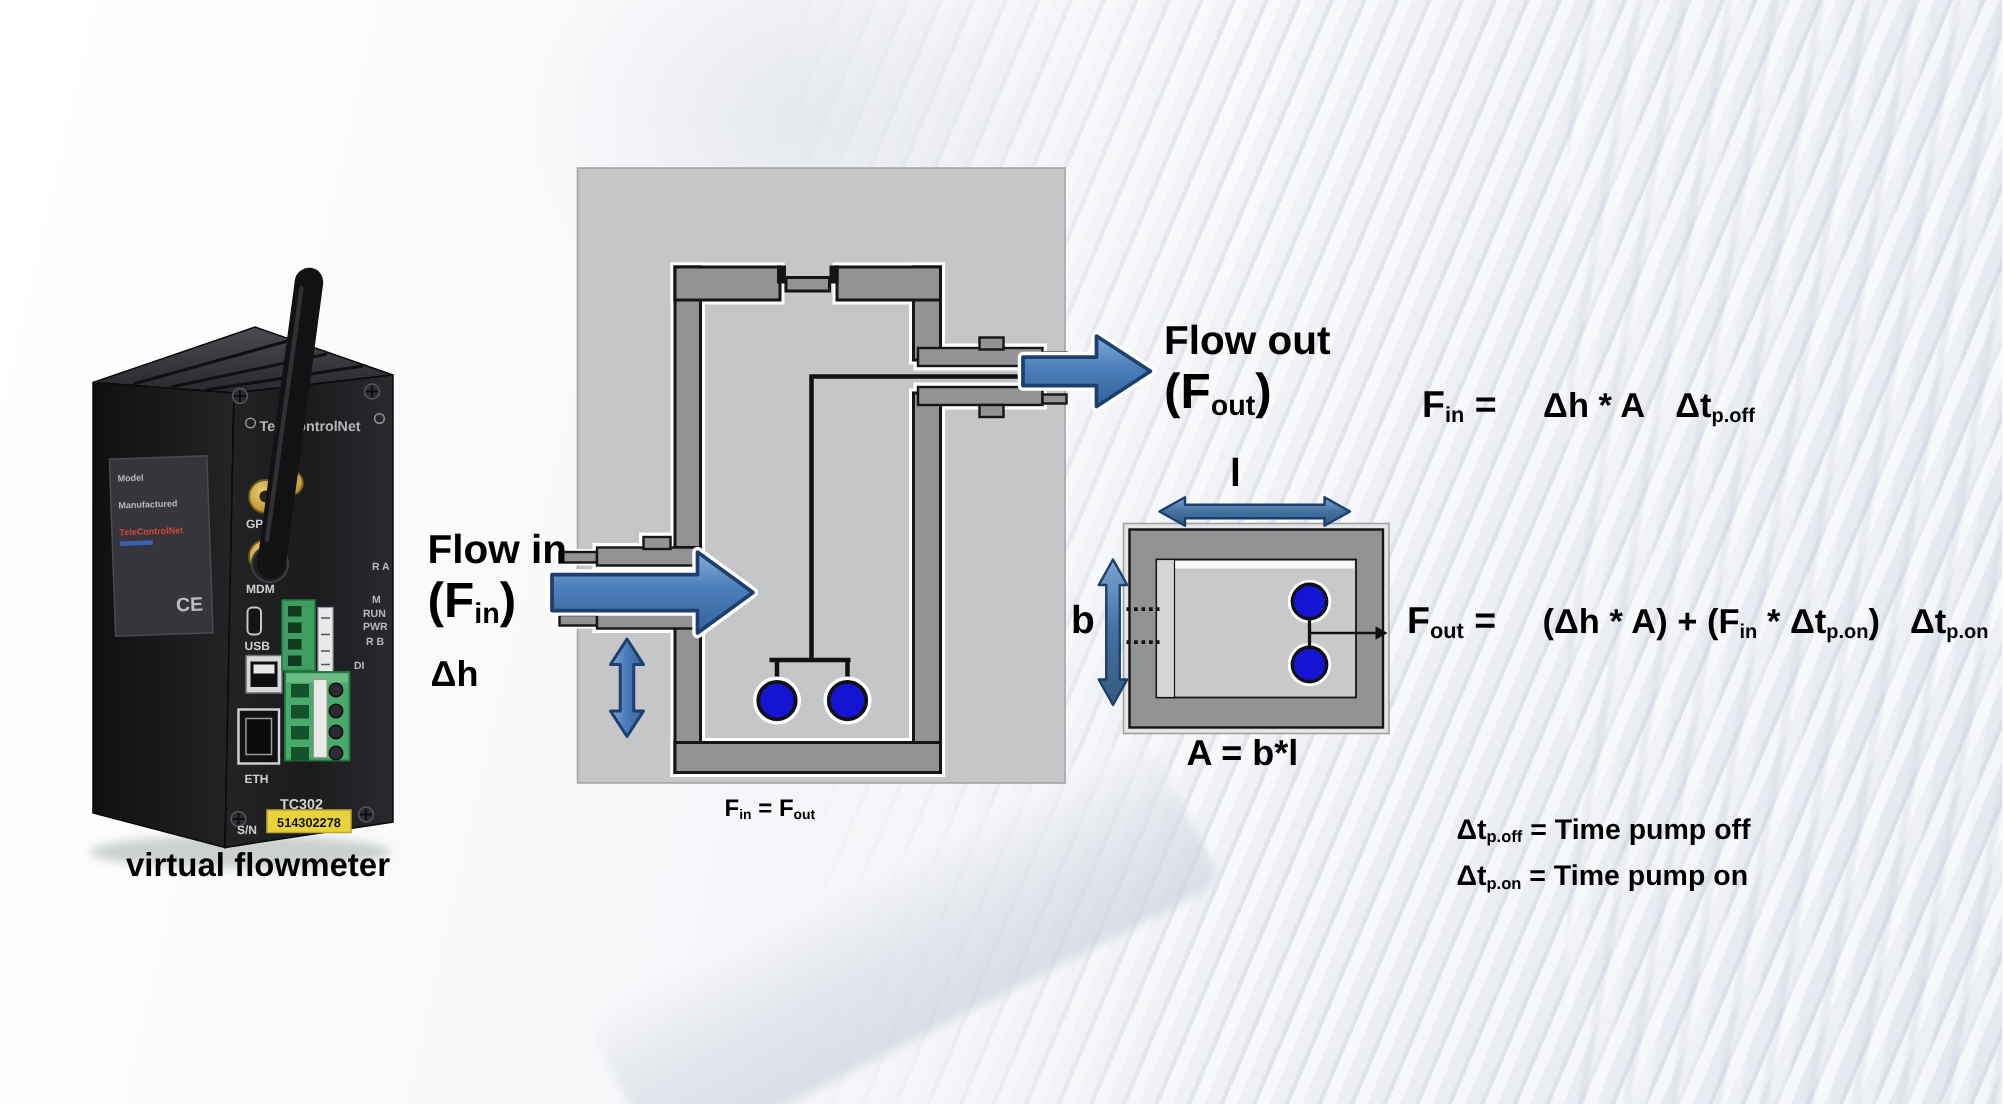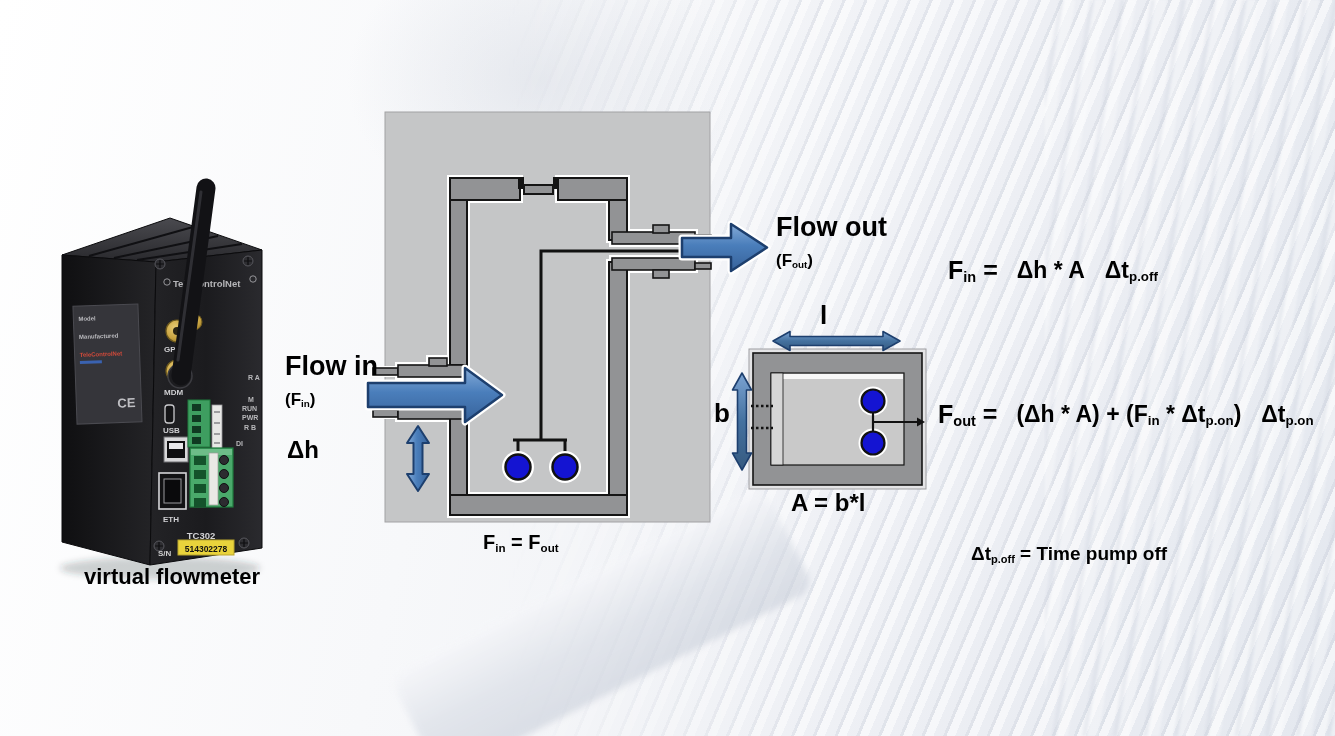--- a/index.html
+++ b/index.html
@@ -32,29 +32,29 @@
     background:repeating-linear-gradient(100deg,
       rgba(255,255,255,0) 0 14px, rgba(205,211,222,.35) 14px 19px,
       rgba(255,255,255,.4) 19px 30px);
     opacity:.8;filter:blur(1px);
   }
   
   .abs{position:absolute;}
   .blk{font-weight:bold;color:#000;}
   .sb{font-size:.58em;vertical-align:-.24em;font-weight:bold;}
   #flow-in-label{left:264px;top:350px;font-size:27px;line-height:33px;margin-left:21px;}
-  #flow-in-label .l2,#flow-out-label .l2{font-size:17px;}
+  #flow-in-label .l2,#flow-out-label .l2{font-size:33px;}
   #flow-out-label{left:776px;top:211px;font-size:27px;line-height:33px;}
   #delta-h-label{left:287px;top:436px;font-size:24px;}
-  #balance-eq{left:483px;top:531px;font-size:20px;}
+  #balance-eq{left:483px;top:531px;font-size:16px;}
   #label-l{left:820px;top:300px;font-size:26px;}
   #label-b{left:714px;top:398px;font-size:26px;}
   #area-formula{left:791px;top:489px;font-size:24px;text-align:center;}
   #device-caption{left:58px;top:564px;width:228px;text-align:center;font-size:22px;}
-  .formula{position:absolute;display:flex;align-items:center;gap:9px;font-weight:bold;}
+  .formula{position:absolute;display:flex;align-items:center;gap:21px;font-weight:bold;}
   .f-lhs{font-size:25px;white-space:nowrap;}
   .frac{display:inline-flex;flex-direction:row;align-items:center;}
   .frac .num,.frac .den{font-size:23px;padding:0 10px;line-height:1.18;white-space:nowrap;}
   .frac .bar{align-self:stretch;height:2.5px;background:#000;margin:1px 0;}
   #formula-fin{left:948px;top:256px;}
   #formula-fin .frac{min-width:112px;}
   #formula-fout{left:938px;top:400px;}
   #legend{left:971px;top:529px;font-size:19px;line-height:25px;font-weight:bold;white-space:nowrap;margin-top:12px;}
 </style>
 </head>
@@ -352,15 +352,16 @@
     <span class="f-lhs"><span>F</span><span class="sb">out</span> <span>=</span></span>
     <span class="frac">
       <span class="num"><span>(Δh * A) + (F</span><span class="sb">in</span><span> * Δt</span><span class="sb">p.on</span><span>)</span></span>
       <span class="bar"></span>
       <span class="den"><span>Δt</span><span class="sb">p.on</span></span>
     </span>
   </div>
 
   <div class="abs" id="legend">
     <div><span>Δt</span><span class="sb">p.off</span><span> = Time pump off</span></div>
+    <div><span>Δt</span><span class="sb">p.on</span><span> = Time pump on</span></div>
   </div>
 
 </div>
 
 </body></html>

